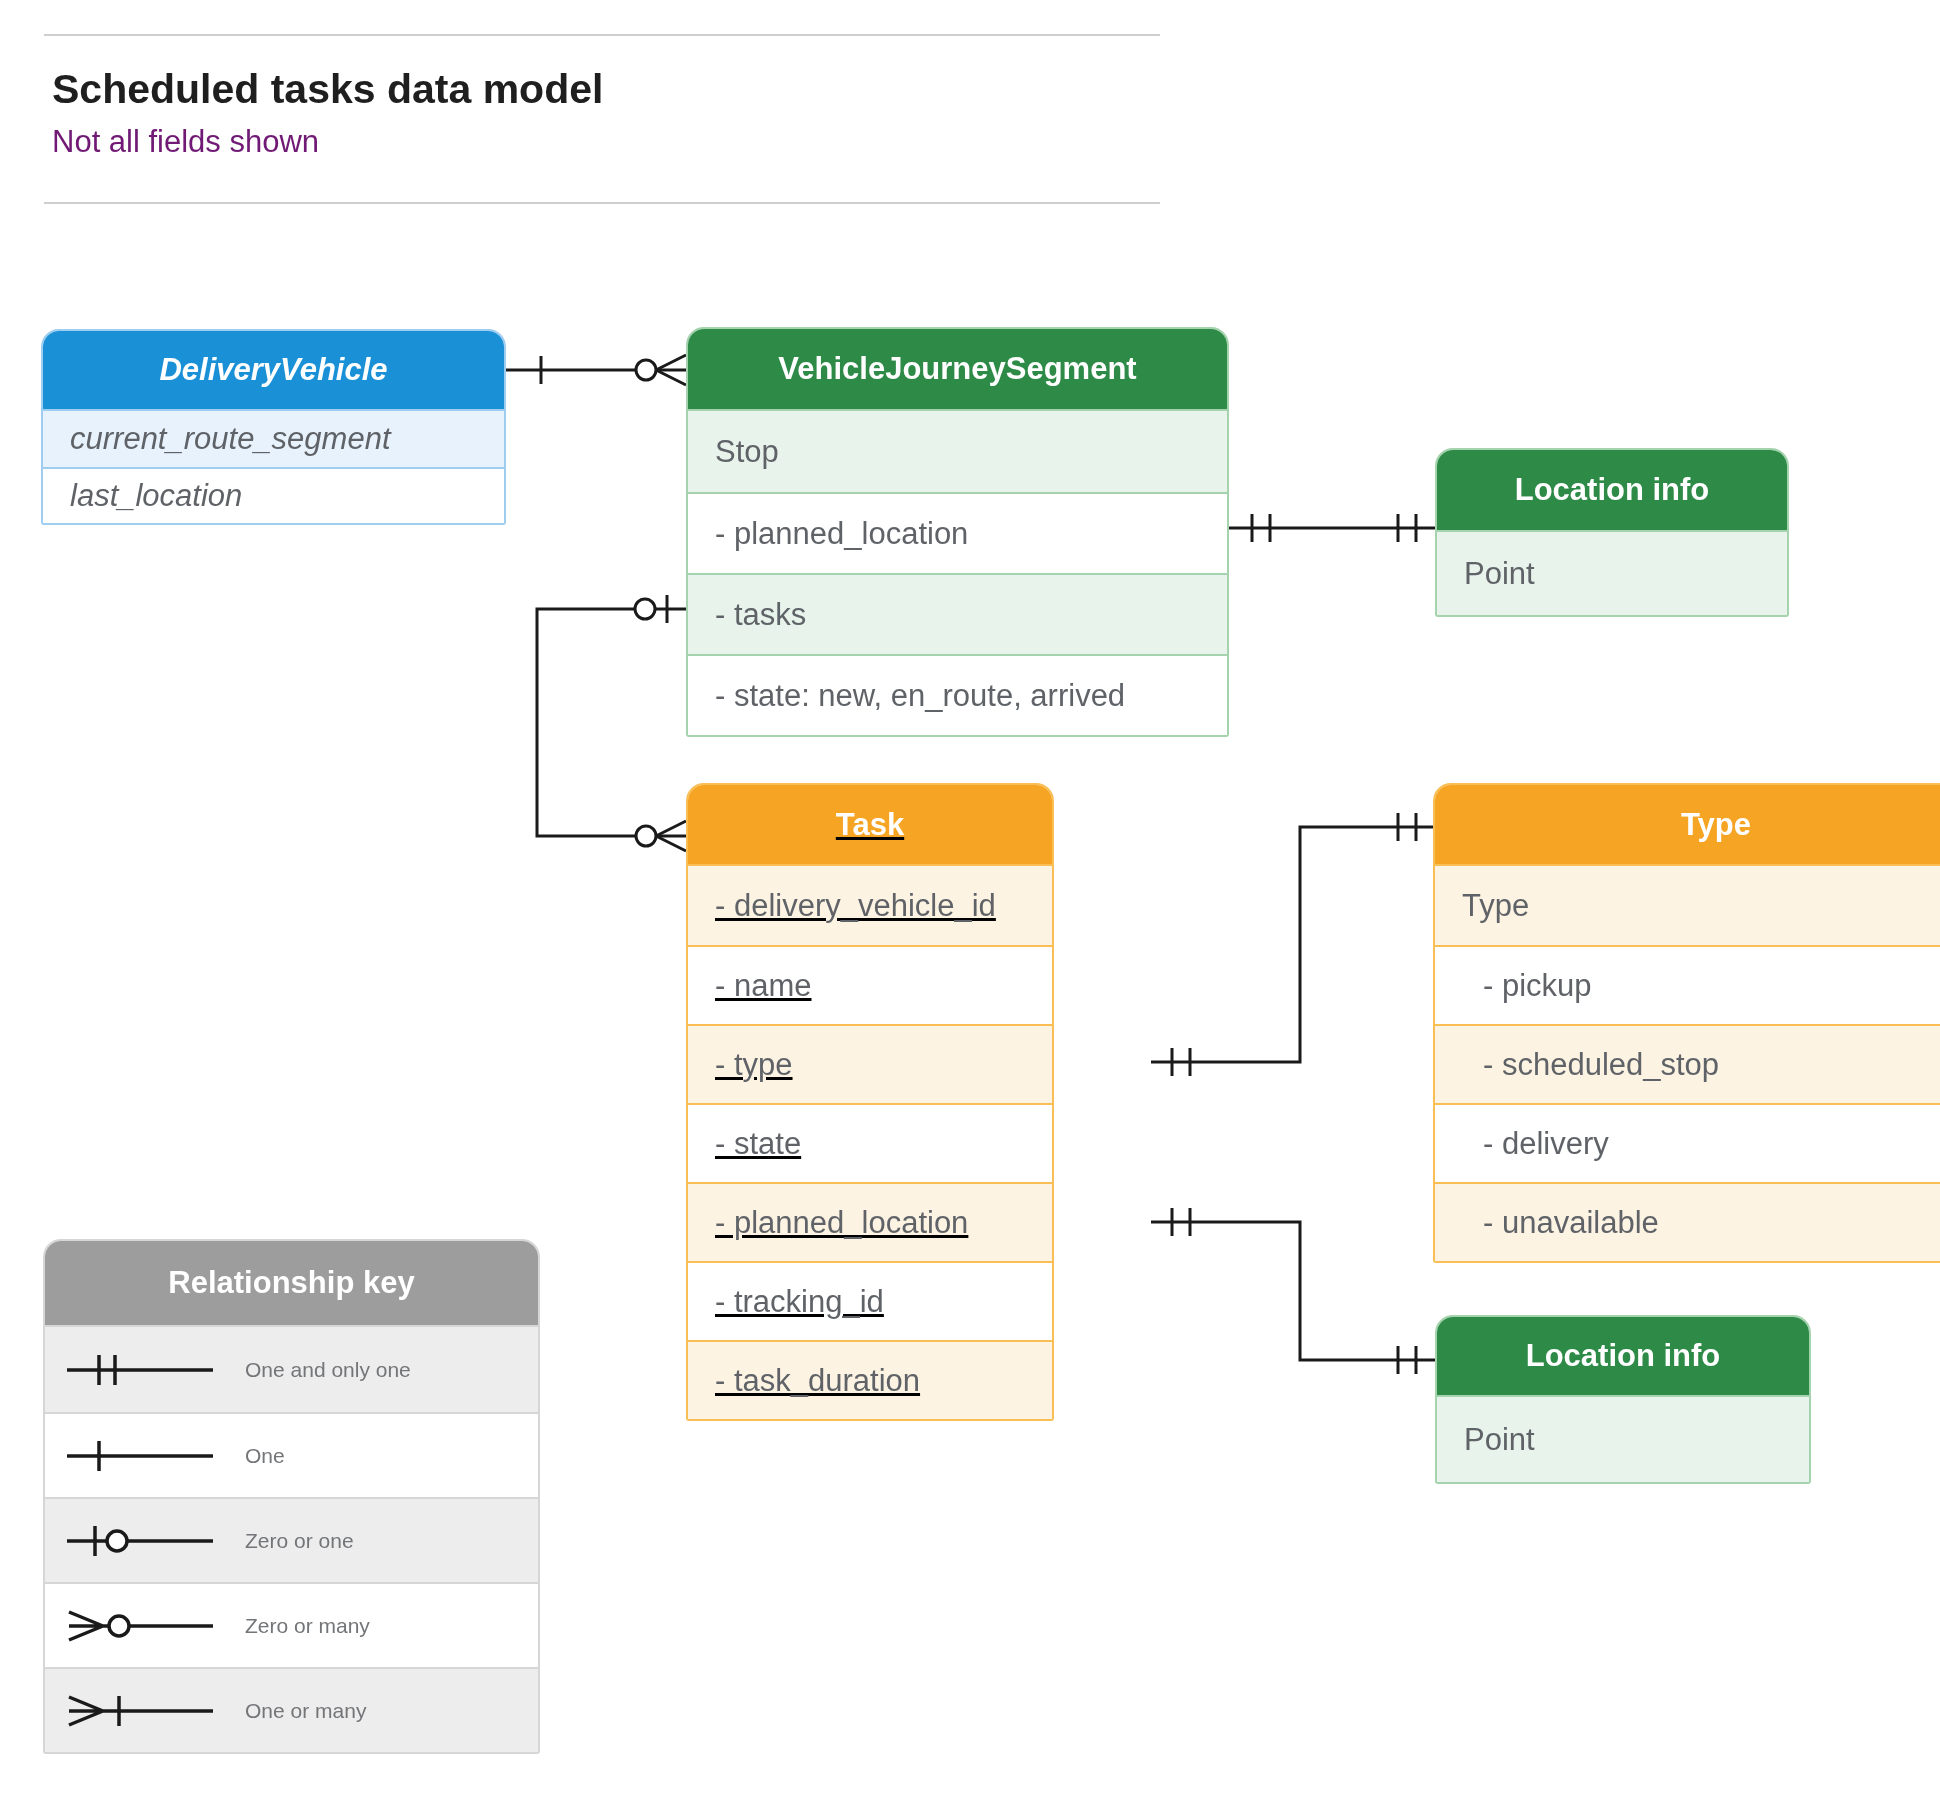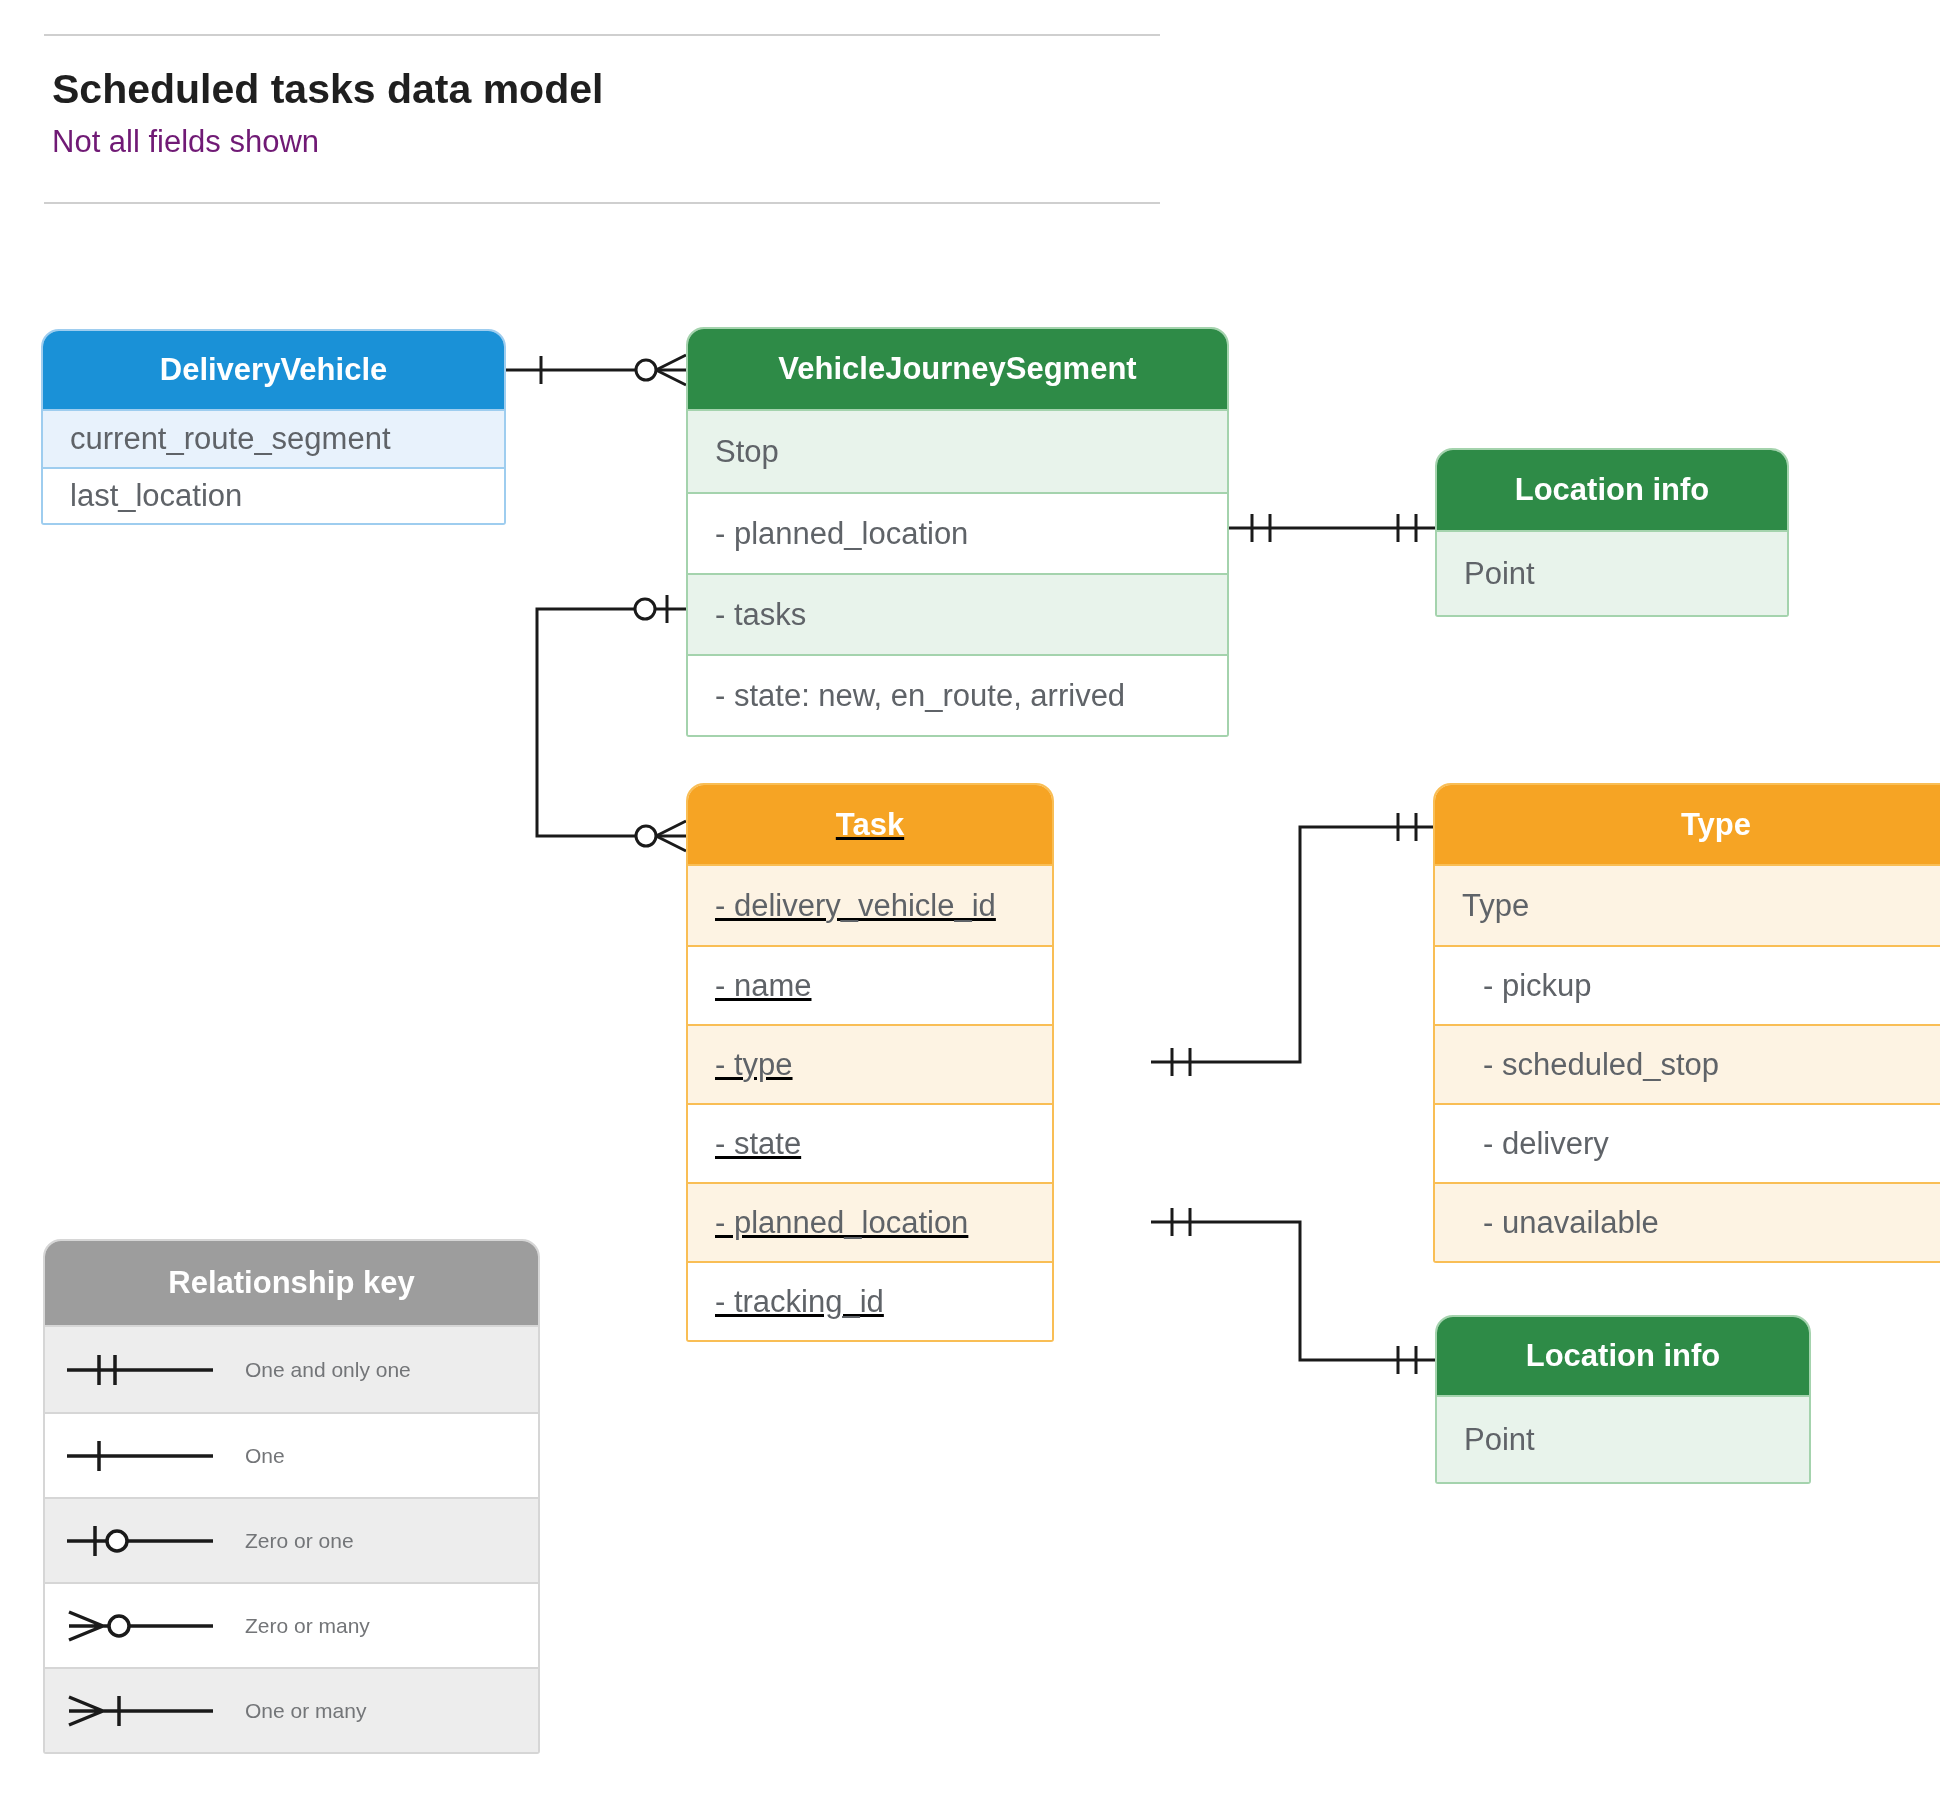--- a/index.html
+++ b/index.html
@@ -44,21 +44,21 @@
   .c-orange .e-header{background:#f6a424;border-bottom:2px solid #f9be55;}
   .c-orange .e-row{border-color:#f9be55;}
   .c-orange .e-rows .e-row:nth-child(odd){background:#fdf3e3;}
 
   .c-gray{border-color:#d6d6d6;}
   .c-gray .e-header{background:#9d9d9d;border-bottom:2px solid #d6d6d6;}
   .c-gray .e-row{border-color:#d6d6d6;}
   .c-gray .e-rows .e-row:nth-child(odd){background:#ededed;}
 
   
-  .e-dv{left:41px;top:329px;width:465px;}
+  .e-dv{left:41px;top:329px;width:465px;font-style:italic;}
   .e-dv .e-header{height:78px;}
   .e-dv .e-row{height:56px;}
 
   .e-vjs{left:686px;top:327px;width:543px;}
   .e-vjs .e-header{height:80px;}
   .e-vjs .e-row{height:81px;}
 
   .e-loc-top{left:1435px;top:448px;width:354px;}
   .e-loc-top .e-header{height:80px;}
   .e-loc-top .e-row{height:83px;}
@@ -150,20 +150,21 @@
 
   <div class="entity c-orange e-task">
     <div class="e-header">Task</div>
     <div class="e-rows">
       <div class="e-row">- delivery_vehicle_id</div>
       <div class="e-row">- name</div>
       <div class="e-row">- type</div>
       <div class="e-row">- state</div>
       <div class="e-row">- planned_location</div>
       <div class="e-row">- tracking_id</div>
+      <div class="e-row">- task_duration</div>
     </div>
   </div>
 
   <div class="entity c-orange e-type">
     <div class="e-header">Type</div>
     <div class="e-rows">
       <div class="e-row">Type</div>
       <div class="e-row">- pickup</div>
       <div class="e-row">- scheduled_stop</div>
       <div class="e-row">- delivery</div>

